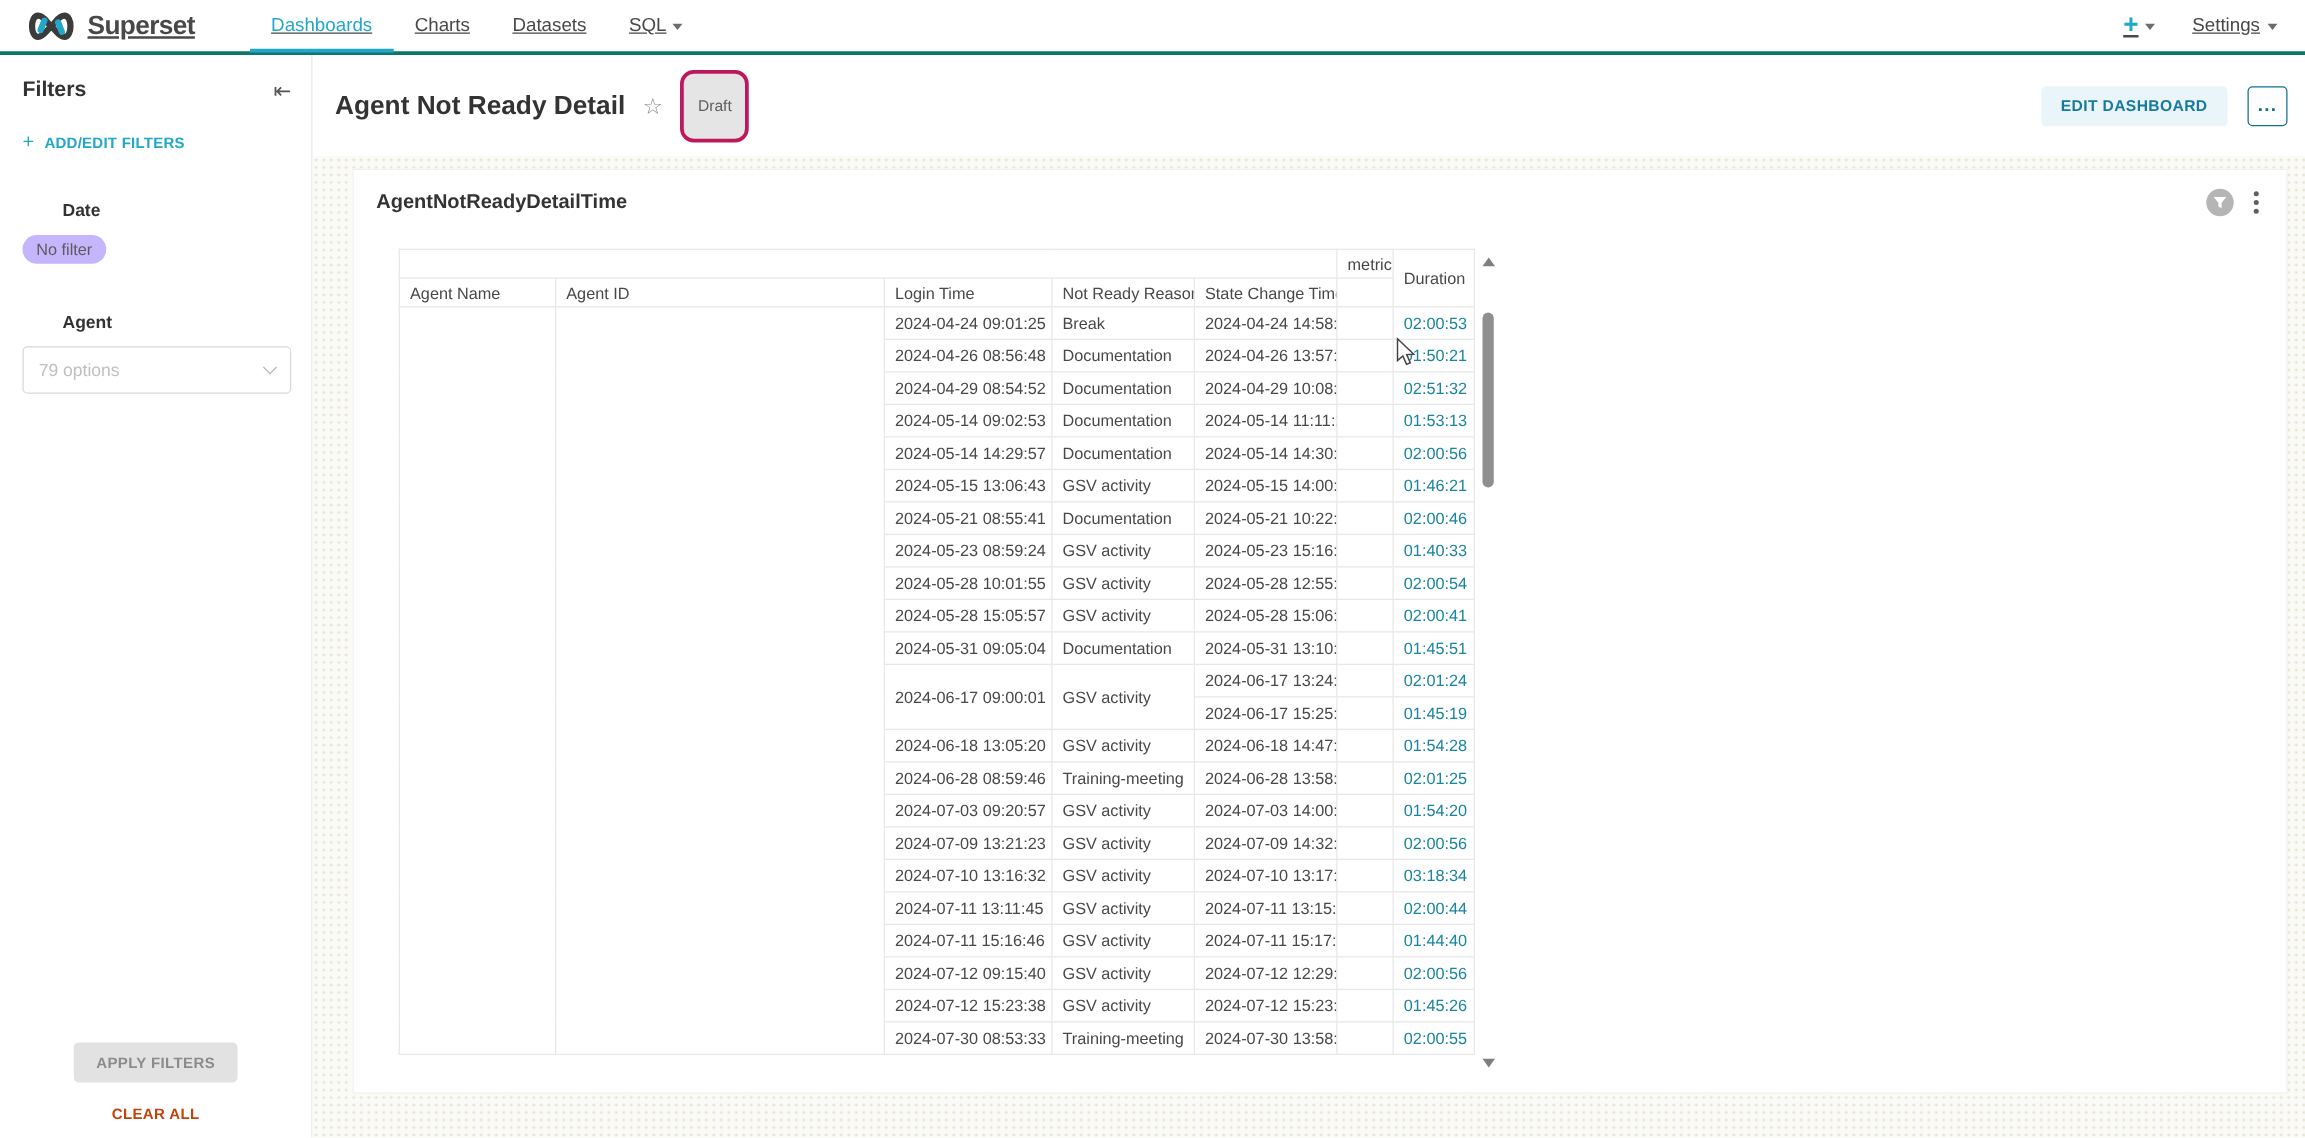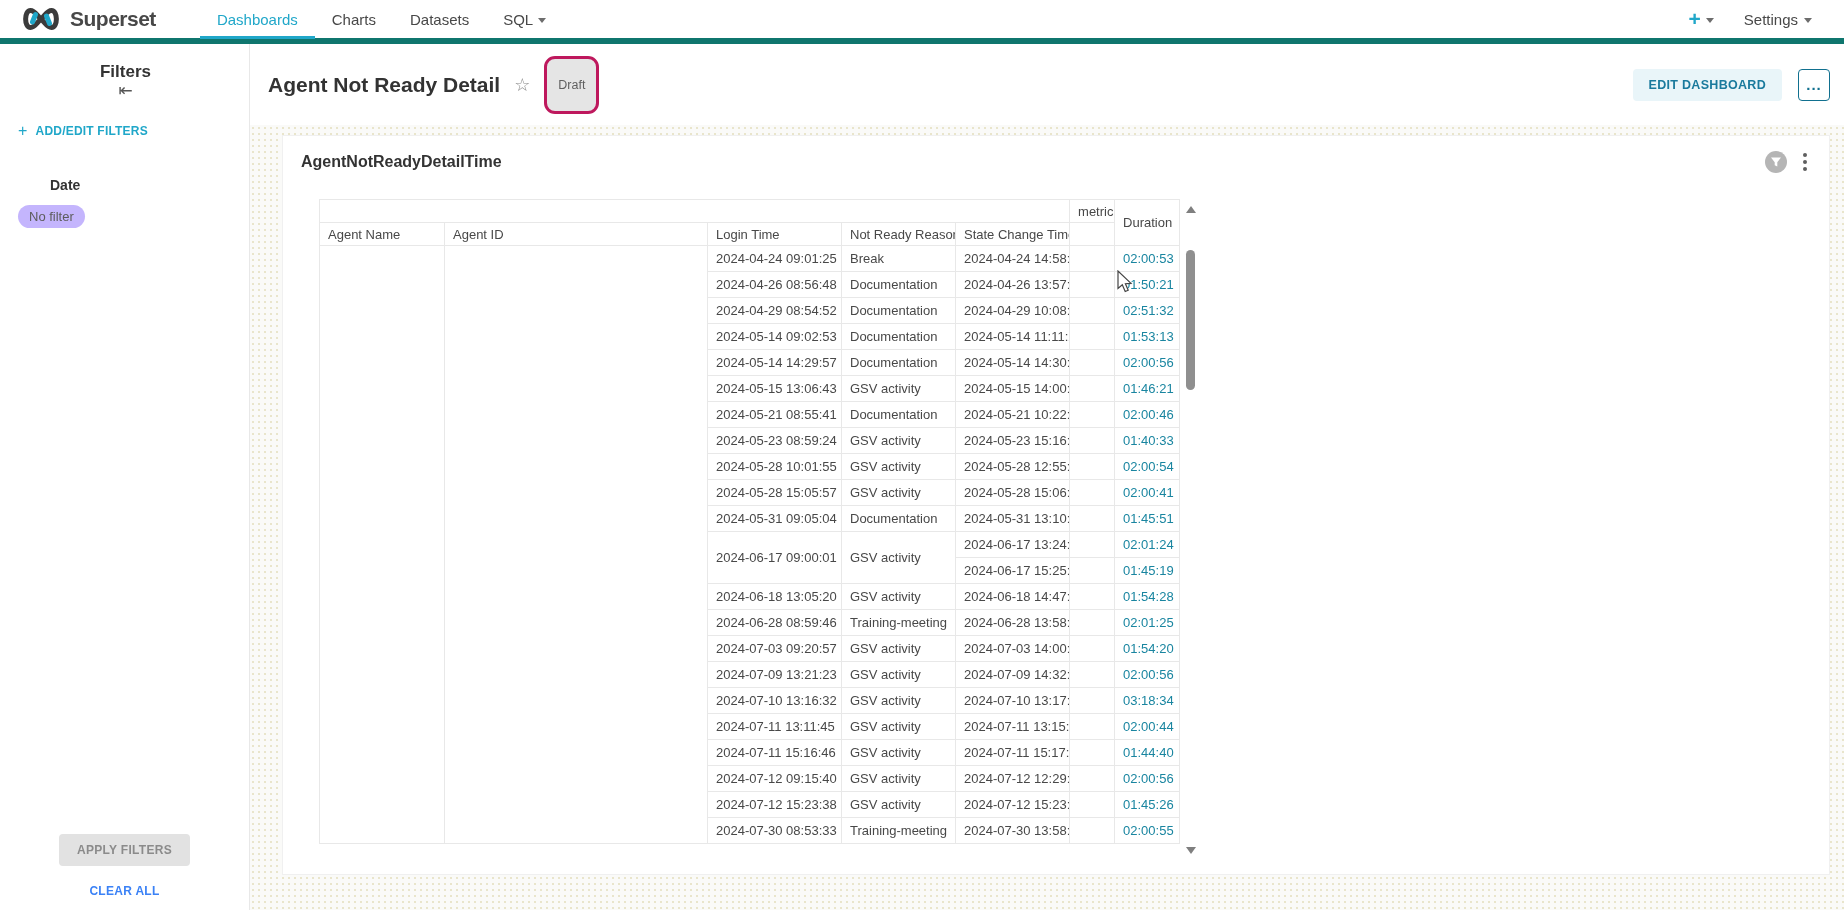--- a/index.html
+++ b/index.html
@@ -3,61 +3,61 @@
 <meta charset="utf-8">
 <style>
   * { box-sizing: border-box; margin: 0; padding: 0; }
   html,body { width:1844px; height:910px; overflow:hidden; }
   body { font-family:"Liberation Sans", sans-serif; color:#484848; background:#fff; position:relative; }
 
   .app { width:1844px; height:910px; display:flex; flex-direction:column; }
 
   
   .topnav { height:44px; flex:0 0 44px; display:flex; align-items:stretch; background:#fff;
-            border-bottom:6px solid #0f766e; padding:0 32px 0 20px; }
+            border-bottom:3px solid #0f766e; padding:0 22px 0 20px;text-decoration:underline; }
   .brand { display:flex; align-items:center; gap:8px; cursor:pointer; }
   .brand-text { font-size:21px; font-weight:700; color:#484848; letter-spacing:-0.5px; }
   .nav-items { display:flex; align-items:stretch; margin-left:44px; }
   .nav-item { position:relative; display:flex; align-items:center; gap:5px; padding:0 17px;
               font-size:15px; color:#484848; cursor:pointer; }
   .nav-item.active { color:#20a7c9; }
   .nav-item.active::after { content:""; position:absolute; left:0; right:0; bottom:-1px; height:3px; background:#20a7c9; }
   .caret { width:0; height:0; border-left:4px solid transparent; border-right:4px solid transparent;
            border-top:5px solid #6d6d6d; display:inline-block; margin-top:2px; }
   .nav-right { margin-left:auto; display:flex; align-items:center; gap:30px; }
   .plus-btn { display:flex; align-items:center; gap:5px; cursor:pointer; }
   .plus-glyph { color:#20a7c9; font-size:21px; font-weight:700; line-height:1; margin-top:-2px; }
   .settings { display:flex; align-items:center; gap:6px; font-size:15px; cursor:pointer; }
 
   .body { flex:1; display:flex; min-height:0; }
 
   
   .sidebar { width:250px; flex:0 0 250px; background:#fff; border-right:1px solid #e8e8e8;
              position:relative; padding:18px 16px 0 18px; }
-  .sb-head { display:flex; align-items:center; justify-content:space-between;flex-direction:column; }
+  .sb-head { display:flex; align-items:center; justify-content:space-between; }
   .sb-head h2 { font-size:17px; font-weight:700; color:#333; }
   .collapse { font-size:17px; color:#555; cursor:pointer; line-height:1; }
   .addedit { margin-top:24px; display:flex; align-items:center; gap:8px; color:#20a7c9;
              font-size:12px; font-weight:700; letter-spacing:.2px; cursor:pointer; }
   .plus-sm { font-size:16px; font-weight:400; line-height:1; }
   .fgroup { margin-top:38px; }
   .flabel { font-size:14px; font-weight:700; color:#333; margin-bottom:12px;padding-left:32px; }
   .chip { display:inline-block; background:#c4b5fd; color:#5c5c5c; font-size:13px;
           padding:4px 11px; border-radius:12px; cursor:pointer; }
   .select { height:38px; border:1px solid #d9d9d9; border-radius:4px; background:#fff;
             display:flex; align-items:center; justify-content:space-between; padding:0 12px;
             cursor:pointer; }
   .select .ph { color:#bfbfbf; font-size:14px; }
   .chev { width:8px; height:8px; border-right:1.6px solid #b5b5b5; border-bottom:1.6px solid #b5b5b5;
           transform:rotate(45deg); margin-top:-4px; }
   .sb-foot { position:absolute; left:0; right:0; bottom:12px; text-align:center; }
   .apply { display:inline-block; background:#e2e2e2; color:#8b8b8b; border:none; border-radius:4px;
            font-family:inherit; font-size:12px; font-weight:700; letter-spacing:.3px;
            padding:9px 18px; cursor:pointer; }
-  .clear { margin-top:18px; color:#3b82f6; font-size:12px; font-weight:700; letter-spacing:.3px; cursor:pointer; }
+  .clear { margin-top:18px; color:#c2410c; font-size:12px; font-weight:700; letter-spacing:.3px; cursor:pointer; }
 
   
   .main { flex:1; display:flex; flex-direction:column; min-width:0; }
   .dash-header { height:81px; flex:0 0 81px; background:#fff; display:flex; align-items:center;
                  padding:0 14px 0 18px; }
   .dash-header h1 { font-size:21px; font-weight:700; color:#333; }
   .star { font-size:18px; color:#8c8c8c; margin-left:14px; cursor:pointer; }
   .badge { margin-left:14px; font-size:12.5px; color:#5f5f5f; background:#e5e5e5;
            border:3px solid #be185d; border-radius:11px; padding:19px 11px; }
   .hspacer { flex:1; }
@@ -145,20 +145,27 @@
         <h2>Filters</h2>
         <span class="collapse">⇤</span>
       </div>
       <div class="addedit">
         <span class="plus-sm">+</span>
         <span>ADD/EDIT FILTERS</span>
       </div>
       <div class="fgroup">
         <div class="flabel">Date</div>
         <span class="chip">No filter</span>
+      </div>
+      <div class="fgroup">
+        <div class="flabel">Agent</div>
+        <div class="select">
+          <span class="ph">79 options</span>
+          <span class="chev"></span>
+        </div>
       </div>
       <div class="sb-foot">
         <button class="apply">APPLY FILTERS</button>
         <div class="clear">CLEAR ALL</div>
       </div>
     </aside>
 
     <main class="main">
       <div class="dash-header">
         <h1>Agent Not Ready Detail</h1>

